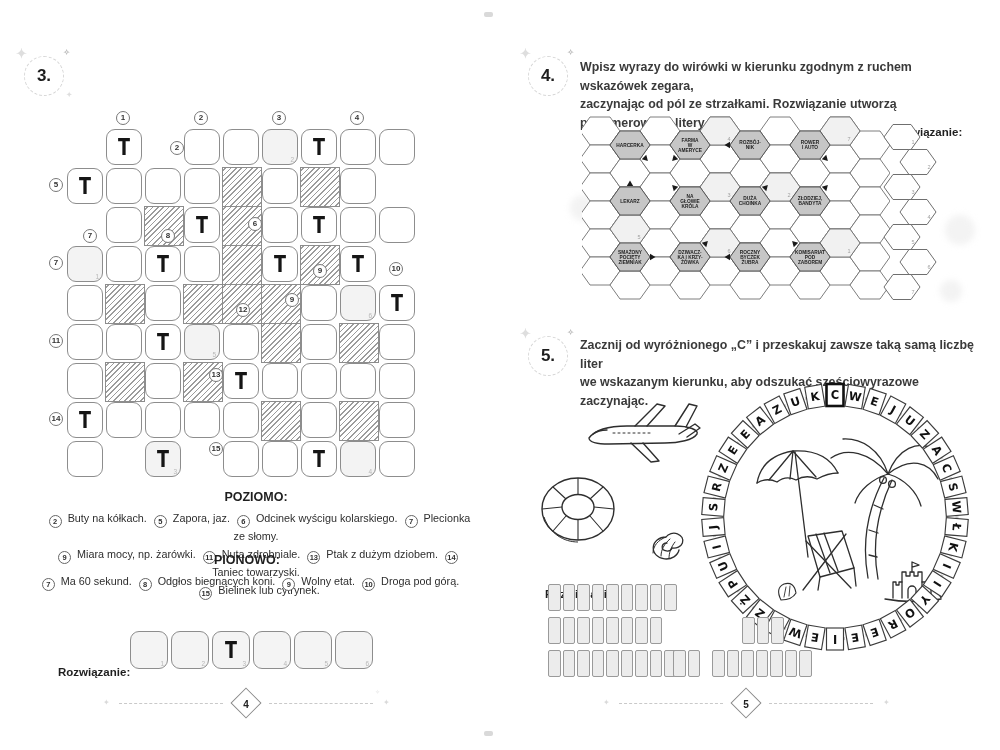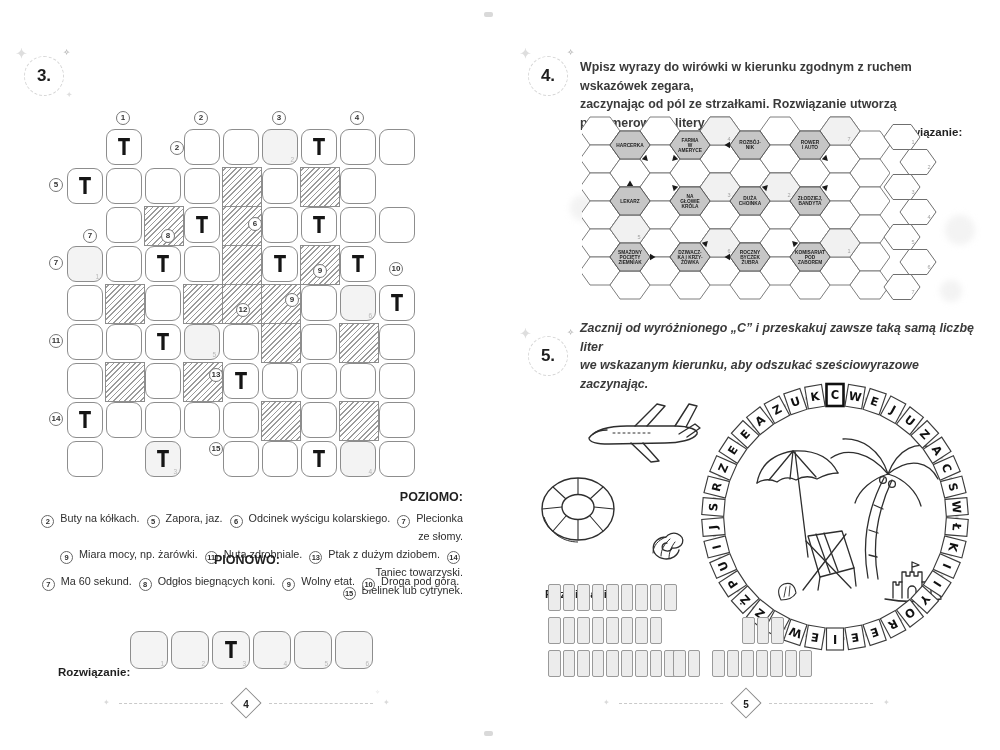--- a/index.html
+++ b/index.html
@@ -201,21 +201,21 @@
       <div class="marker" style="left: 247px; top: 136px;">9</div>
       <div class="marker" style="left: 323px; top: 134px;">10</div>
       <div class="marker" style="left: 219px; top: 165px;">9</div>
       <div class="marker" style="left: 170px; top: 175px;">12</div>
       <div class="marker" style="left: -17px; top: 206px;">11</div>
       <div class="marker" style="left: 143px; top: 240px;">13</div>
       <div class="marker" style="left: -17px; top: 284px;">14</div>
       <div class="marker" style="left: 143px; top: 314px;">15</div>
     </div>
 
-  <div class="clue-block" style="left:23px;top:490px;text-align:right;">
+  <div class="clue-block" style="left:36px;top:490px;">
     <div class="clue-head">POZIOMO:</div>
     <div id="poziomo-lines">
         <div class="clue-line"><span class="cnum">2</span> Buty na kółkach.<span class="cnum">5</span> Zapora, jaz.<span class="cnum">6</span> Odcinek wyścigu kolarskiego.<span class="cnum">7</span> Plecionka ze słomy.</div>
         <div class="clue-line"><span class="cnum">9</span> Miara mocy, np. żarówki.<span class="cnum">11</span> Nuta zdrobniale.<span class="cnum">13</span> Ptak z dużym dziobem.<span class="cnum">14</span> Taniec towarzyski.</div>
         <div class="clue-line"><span class="cnum">15</span> Bielinek lub cytrynek.</div>
       </div>
   </div>
   <div class="clue-block" style="left:27px;top:553px;">
     <div class="clue-head">PIONOWO:</div>
     <div id="pionowo-lines">
@@ -395,21 +395,21 @@
       <text x="929" y="269" font-size="5.5" fill="#9f9f9f" text-anchor="middle" font-family="Liberation Sans, sans-serif">6</text>
       <path d="M884,287 L893,274.5 L911,274.5 L920,287 L911,299.5 L893,299.5 Z" fill="#ffffff" stroke="#6f6f6f" stroke-width="1"></path>
       <text x="913" y="294" font-size="5.5" fill="#9f9f9f" text-anchor="middle" font-family="Liberation Sans, sans-serif">7</text>
     </svg>
 
   <div class="badge" style="left:528px;top:336px;">
     <span>5.</span>
     <span class="spark" style="left:-9px;top:-11px;font-size:13px;">✦</span>
     <span class="spark" style="right:-7px;top:-9px;font-size:8px;color:#bdbdbd;">✧</span>
   </div>
-  <div class="instr" style="left:580px;top:319px;width:400px;font-style:italic;">
+  <div class="instr" style="left:580px;top:336px;width:400px;">
     <div>Zacznij od wyróżnionego „C” i przeskakuj zawsze taką samą liczbę liter</div>
     <div>we wskazanym kierunku, aby odszukać sześciowyrazowe zaczynając.</div>
   </div>
 
   <svg class="abs" style="left:583px;top:388px;" width="125" height="85" viewBox="0 0 125 85" fill="none" stroke="#2e2e2e" stroke-width="1.4" stroke-linecap="round" stroke-linejoin="round">
     <path d="M6,50 C12,42 26,38 44,38 L92,38 C106,38 116,42 114,46 C110,52 96,55 82,55 L26,56 C14,56 6,54 6,50 Z"></path>
     <path d="M10,46 C14,43 19,42 24,42"></path>
     <path d="M92,38 L106,16 L114,18 L103,39"></path>
     <path d="M96,46 L112,36 L117,40 L104,49"></path>
     <path d="M52,38 L74,16 L82,18 L64,38"></path>

